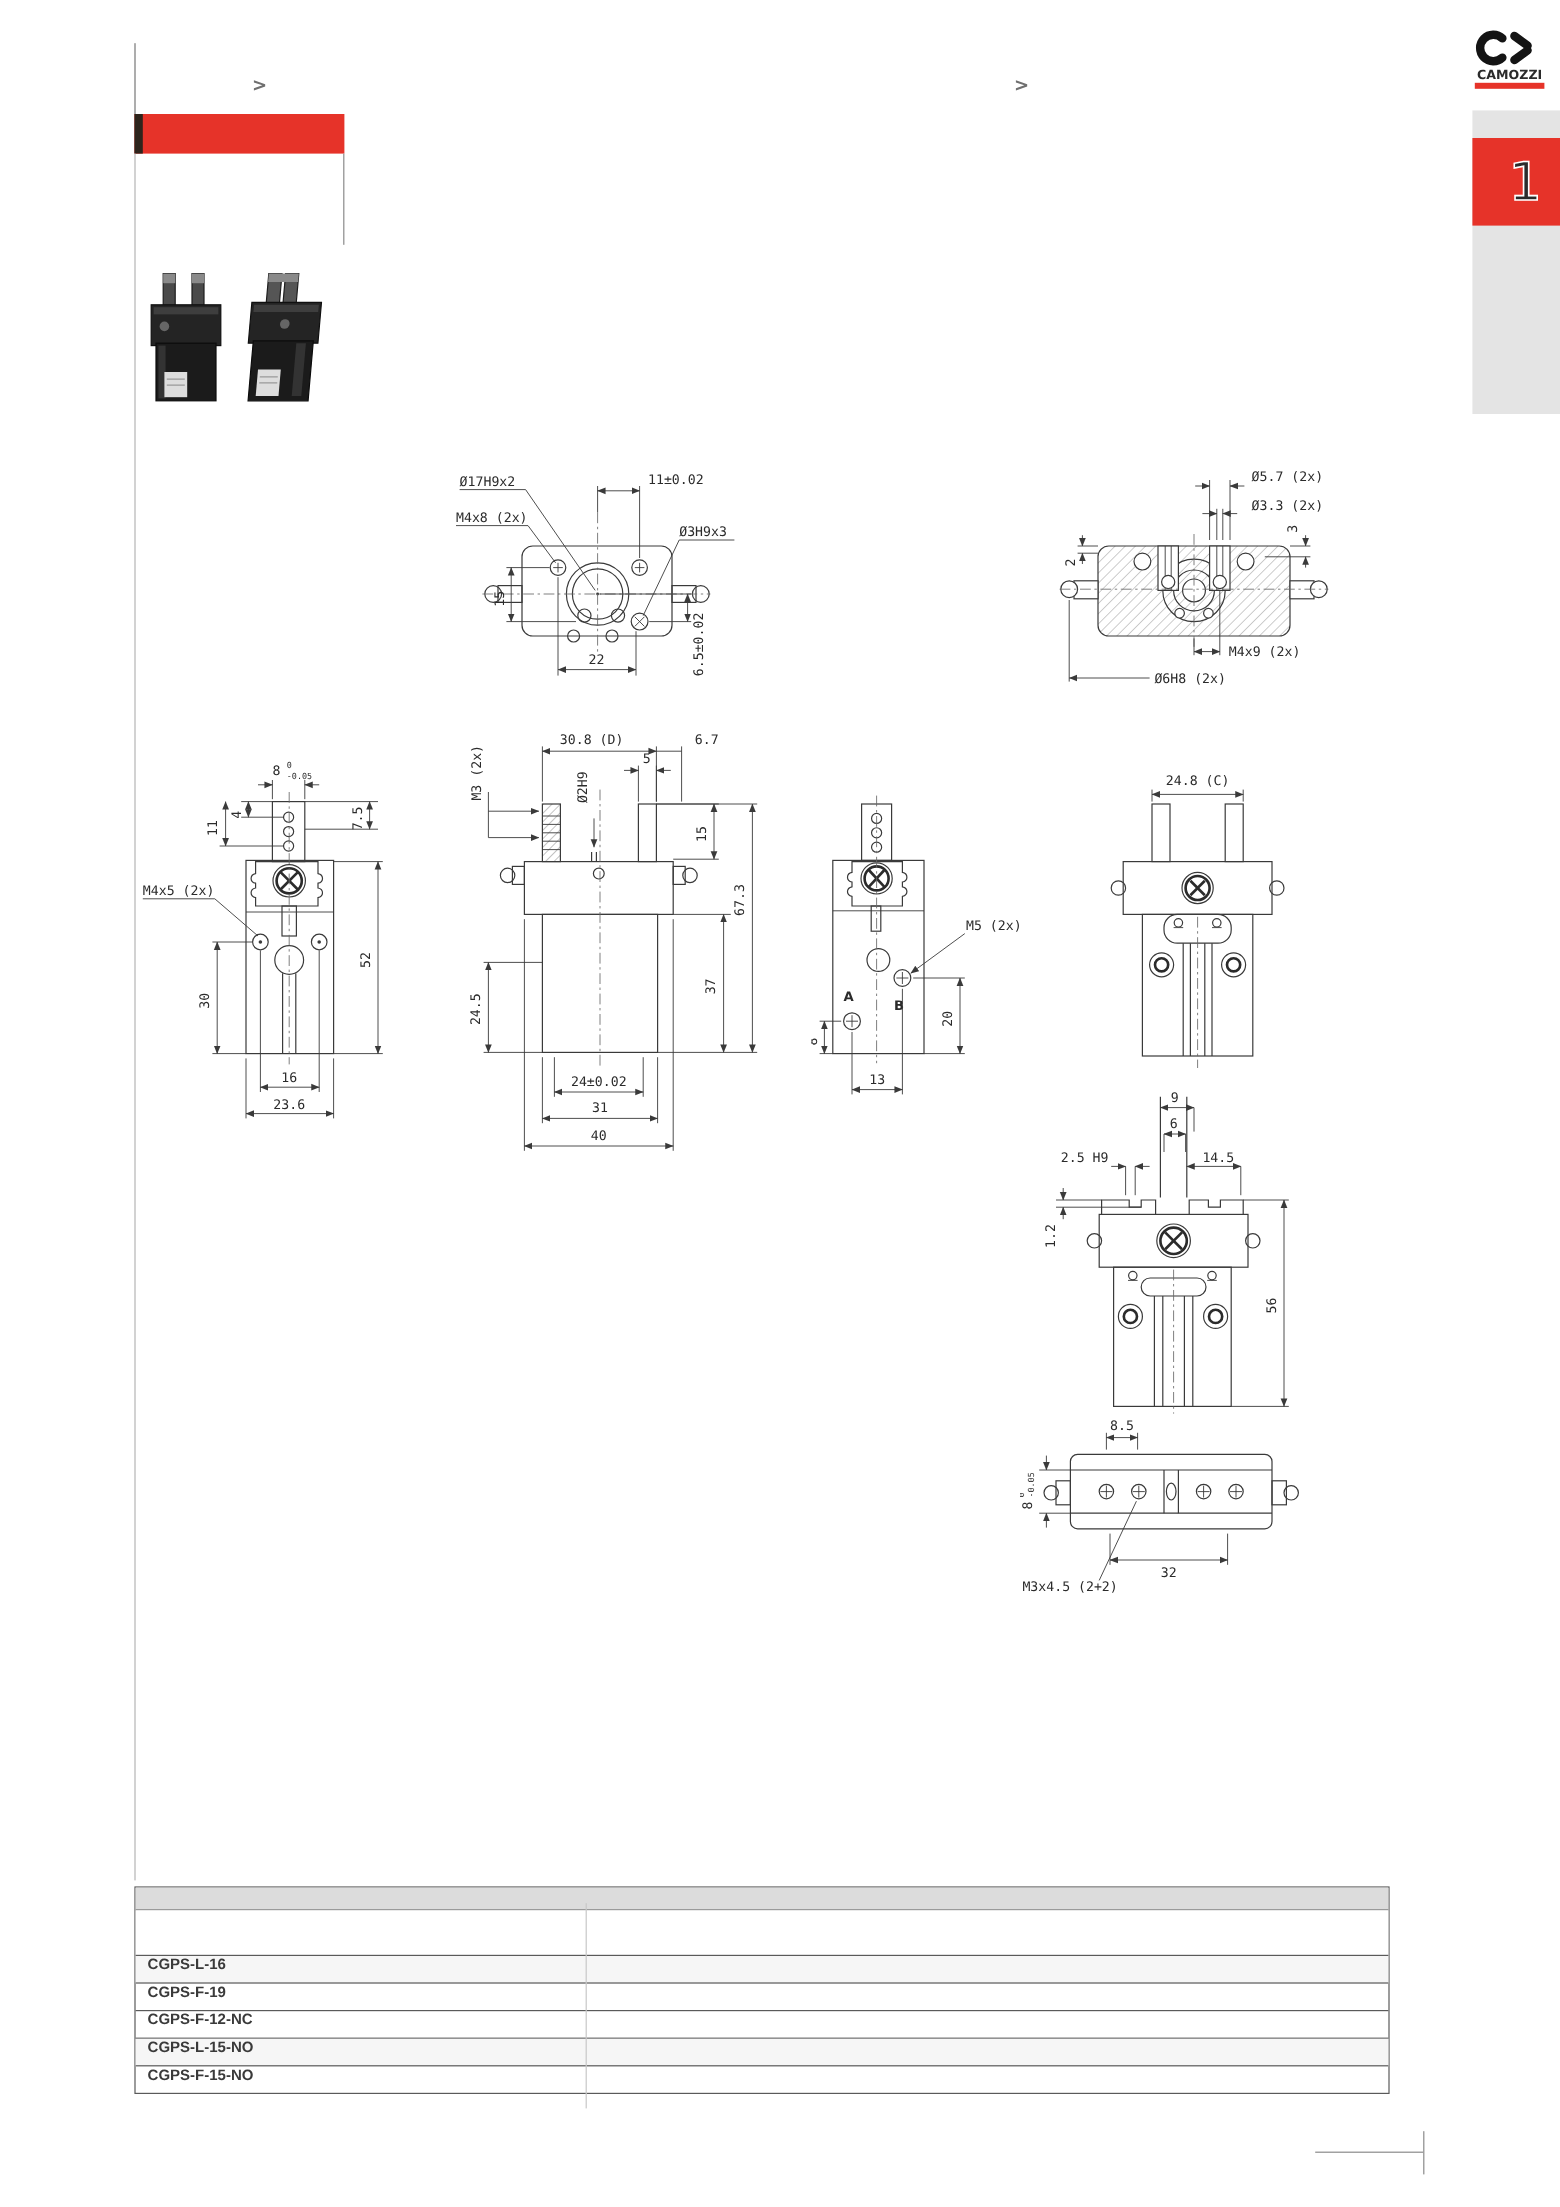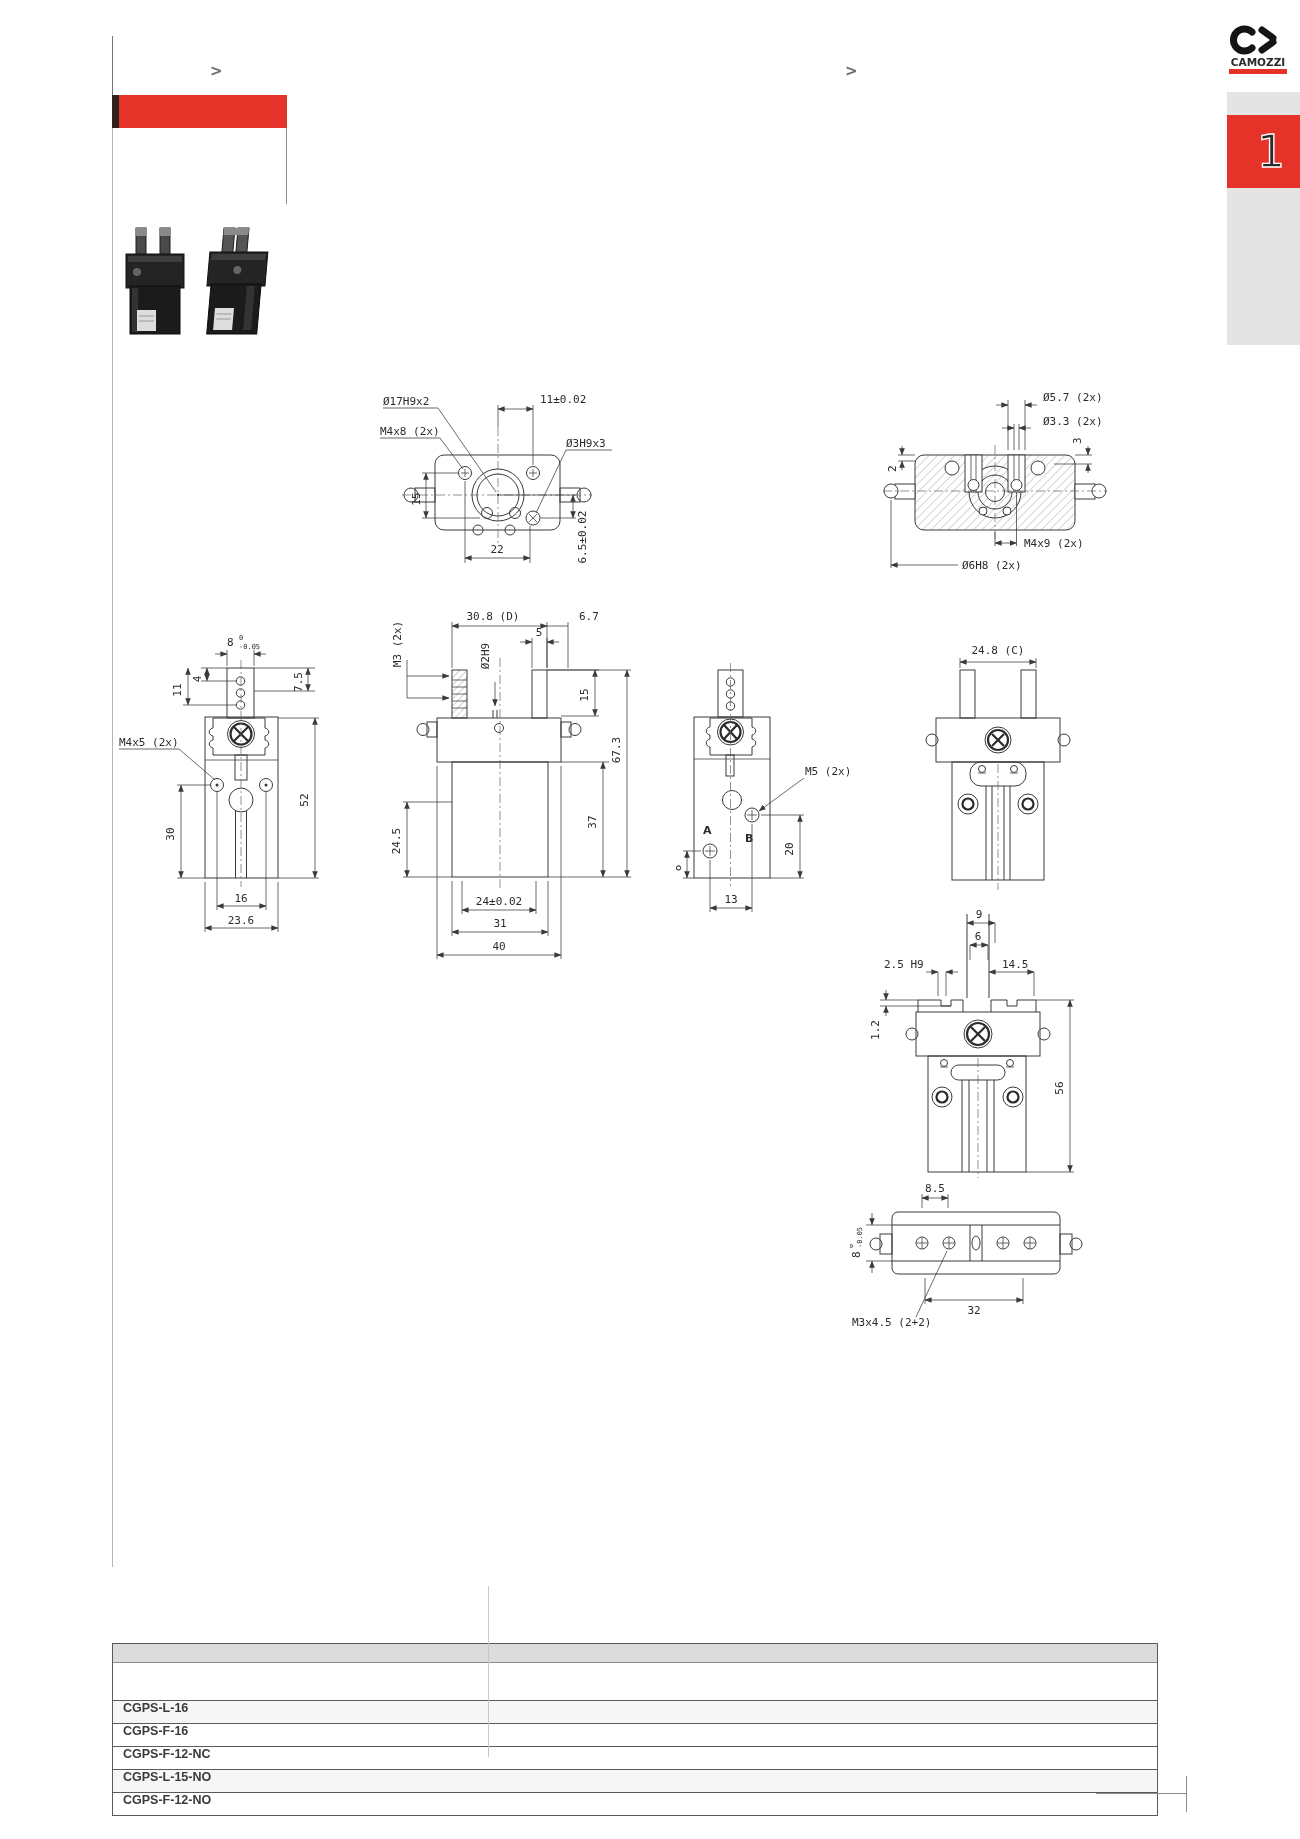--- a/index.html
+++ b/index.html
@@ -8,21 +8,21 @@
   .abs{position:absolute;}
   .vrule{position:absolute;width:1px;background:#9a9a9a;}
   .chev{position:absolute;font:bold 15px "DejaVu Sans",sans-serif;color:#6f6f6f;}
   
   #banner{position:absolute;left:112px;top:95px;width:175px;height:33px;background:#e63329;}
   #banner .cap{position:absolute;left:0;top:0;width:7px;height:33px;background:#2e241c;}
   
   #sidetab{position:absolute;left:1227px;top:92px;width:73px;height:253px;background:#e4e4e4;}
   #tabnum{position:absolute;left:1227px;top:115px;width:73px;height:73px;background:#e63329;}
   
-  #ordtable{position:absolute;left:112px;top:1643px;width:1044px;border:1px solid #5a5a5a;background:#fff;}
+  #ordtable{position:absolute;left:112px;top:1572px;width:1044px;border:1px solid #5a5a5a;background:#fff;}
   #ordtable .band{height:18px;background:#dcdcdc;border-bottom:1px solid #8a8a8a;}
   #ordtable .gap{height:37px;background:#fff;border-bottom:1px solid #5a5a5a;}
   #ordtable .row{height:22px;line-height:22px;padding-left:10px;
                  font:bold 12.5px "Liberation Sans",sans-serif;color:#3a3a3a;
                  border-bottom:1px solid #5a5a5a;}
   #ordtable .row:last-child{border-bottom:none;}
   #ordtable .row.alt{background:#f6f6f6;}
   #coldiv{position:absolute;left:488px;top:1586px;width:1px;height:171px;background:#c7c7c7;}
   
   svg text{font-family:"DejaVu Sans Mono",monospace;font-size:11px;fill:#2b2b2b;}
@@ -512,23 +512,23 @@
     <line x1="75" y1="122" x2="173" y2="122" class="dm" marker-start="url(#ar)" marker-end="url(#ar)"></line>
     <text x="124" y="136" text-anchor="middle">32</text>
     <text x="2" y="148">M3x4.5 (2+2)</text>
     <line x1="66" y1="139" x2="97" y2="73" class="dm"></line>
   </svg>
 
   <div id="ordtable">
     <div class="band"></div>
     <div class="gap"></div>
     <div class="row alt">CGPS-L-16</div>
-    <div class="row">CGPS-F-16</div>
+    <div class="row">CGPS-F-19</div>
     <div class="row">CGPS-F-12-NC</div>
     <div class="row alt">CGPS-L-15-NO</div>
-    <div class="row">CGPS-F-12-NO</div>
+    <div class="row">CGPS-F-15-NO</div>
   </div>
   <div id="coldiv"></div>
 
   <div class="abs" style="left:1096px;top:1793px;width:90px;height:1px;background:#8a8a8a;"></div>
   <div class="vrule" style="left:1186px;top:1776px;height:36px;background:#8a8a8a;"></div>
 
 </div>
 
 </body></html>

